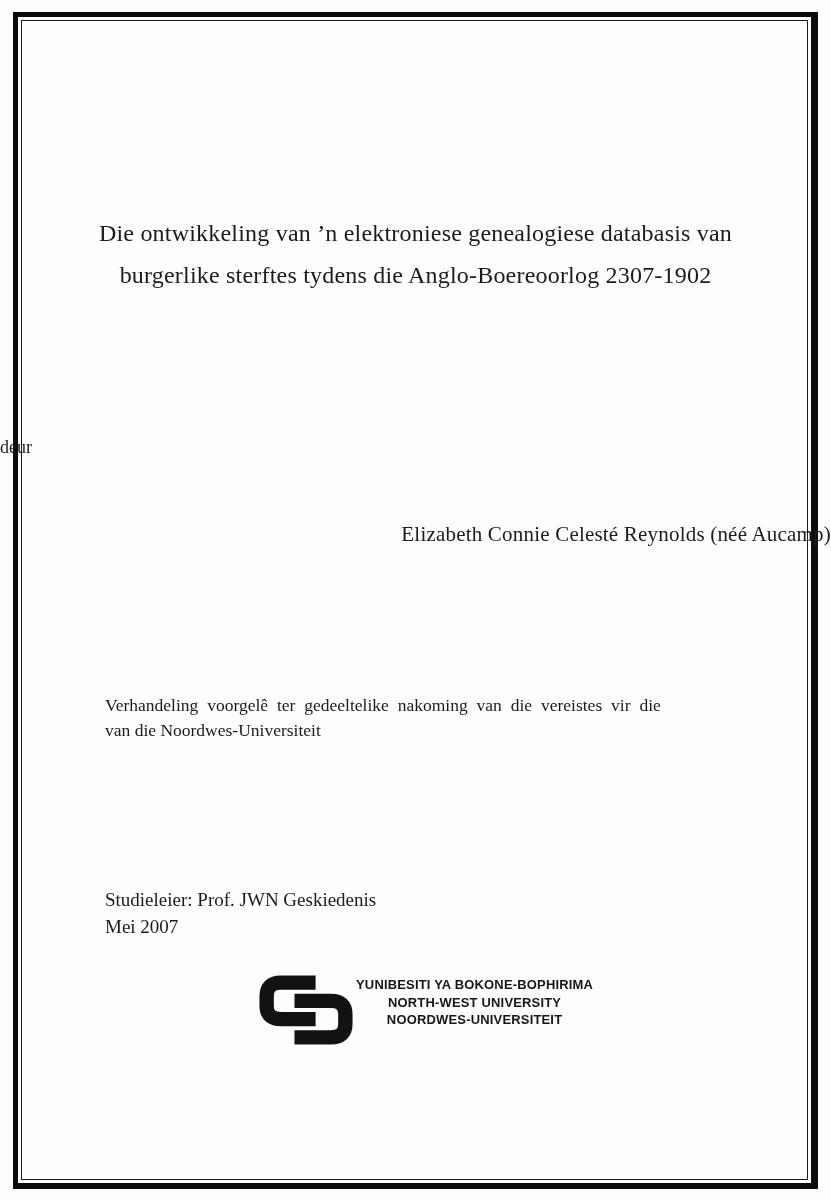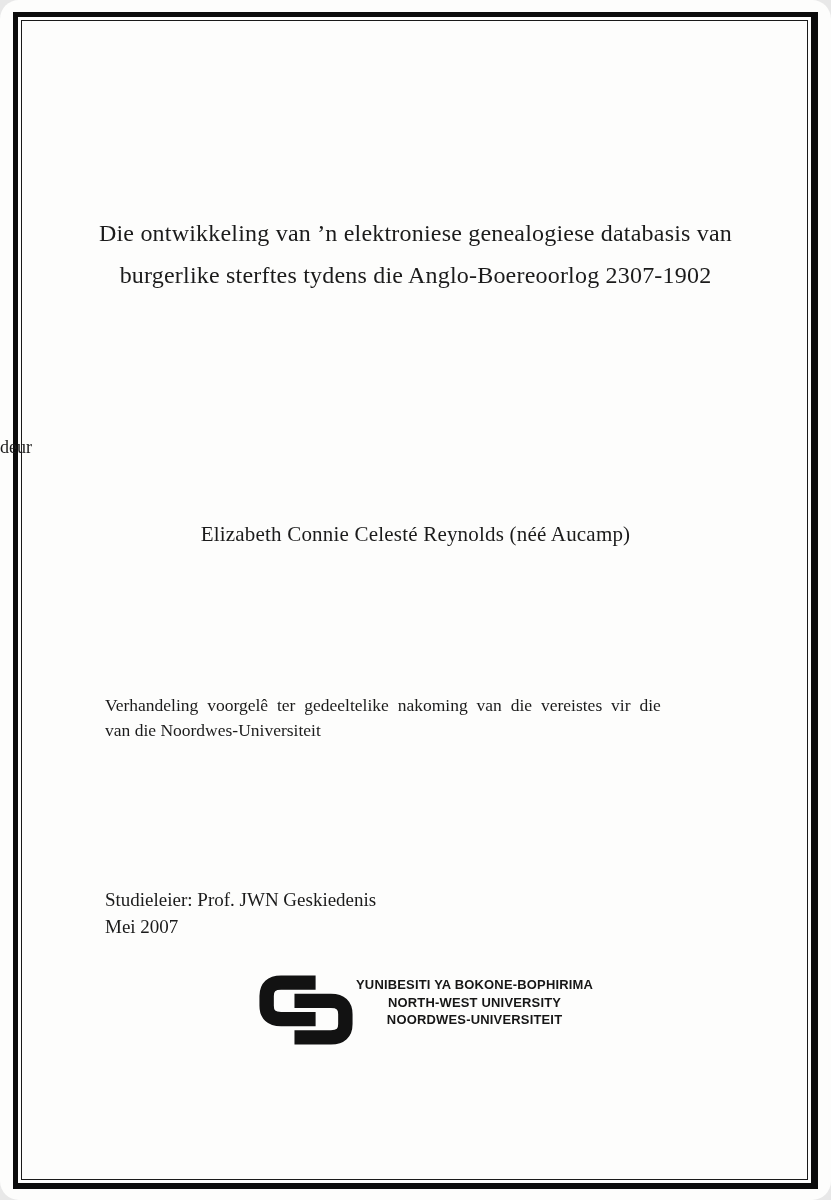--- a/index.html
+++ b/index.html
@@ -9,21 +9,20 @@
   }
   .page {
     position: relative;
     width: 831px;
     height: 1200px;
     background: #fdfdfc;
     overflow: hidden;
     font-family: "Liberation Serif", "DejaVu Serif", serif;
     color: #1b1b1b;
     margin: 0 auto;
-    border-radius: 19px;
   }
   
   .frame-outer {
     position: absolute;
     top: 12px; left: 13px; right: 13px; bottom: 11px;
     border-top: 5px solid #0b0b0b;
     border-left: 5px solid #0b0b0b;
     border-right: 7px solid #0b0b0b;
     border-bottom: 6px solid #0b0b0b;
     pointer-events: none;
@@ -50,21 +49,21 @@
     left: 0;
     right: 0;
     text-align: left;
     font-size: 18px;
   }
   .author {
     position: absolute;
     top: 522px;
     left: 0;
     right: 0;
-    text-align: center;
+    text-align: right;
     font-size: 21px;
     letter-spacing: 0.2px;
   }
   .submission {
     position: absolute;
     top: 664px;
     left: 105px;
     width: 628px;
     font-size: 17.5px;
     line-height: 25px;

